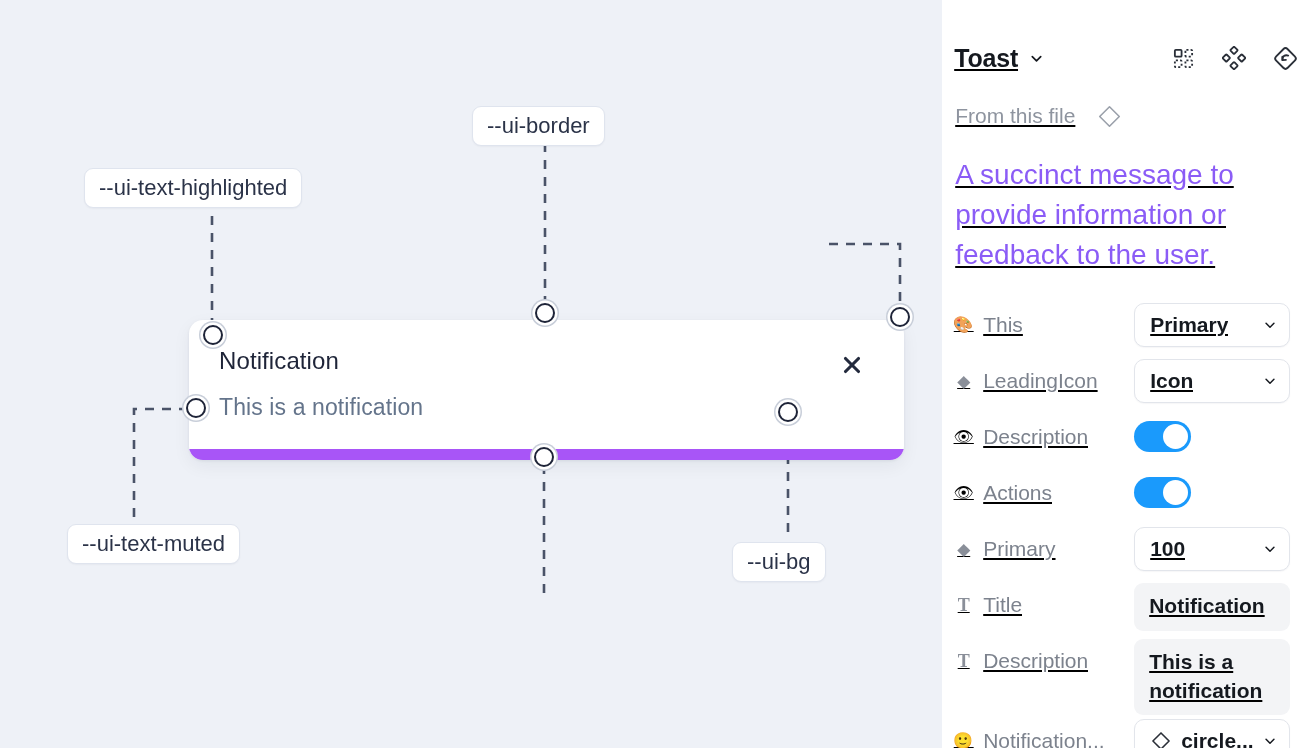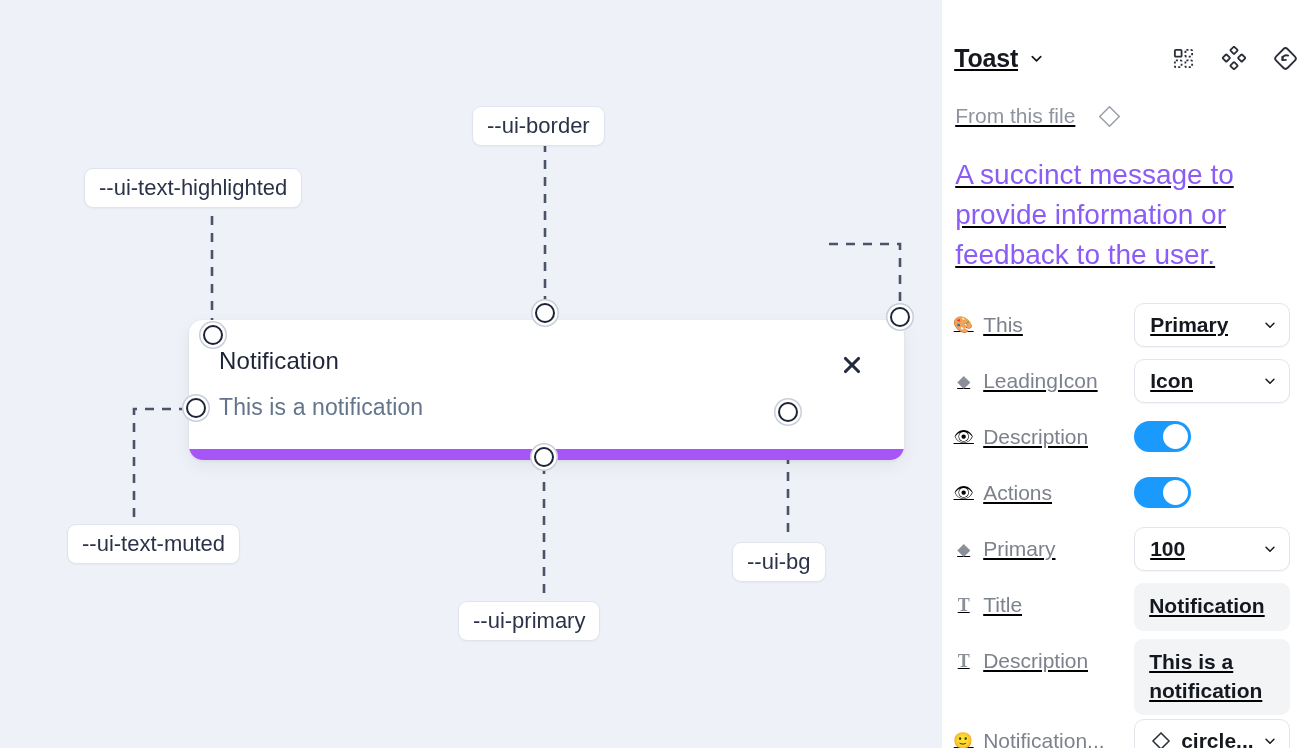--- a/index.html
+++ b/index.html
@@ -332,21 +332,20 @@
 
     <div class="token-pill" style="left:472px; top:106px;">--ui-border</div>
 
     <div class="token-pill" style="left:84px; top:168px;">--ui-text-highlighted</div>
 
 
     <div class="token-pill" style="left:28px; top:524px;margin-left:39px;">--ui-text-muted</div>
 
     <div class="token-pill" style="left:732px; top:542px;">--ui-bg</div>
 
-    <div class="token-pill" style="left:458px; top:601px;">--ui-primary</div>
 
     <div class="handle" style="left:535px; top:303px;"></div>
     <div class="handle" style="left:203px; top:325px;"></div>
     <div class="handle" style="left:890px; top:307px;"></div>
     <div class="handle" style="left:186px; top:398px;"></div>
     <div class="handle" style="left:778px; top:402px;"></div>
     <div class="handle" style="left:534px; top:447px;"></div>
   </div>
 
   <div id="sidebar">

